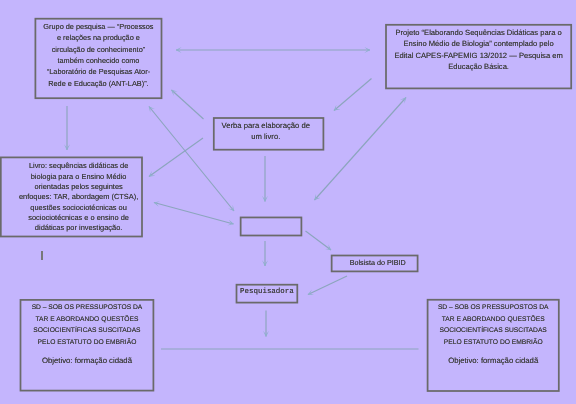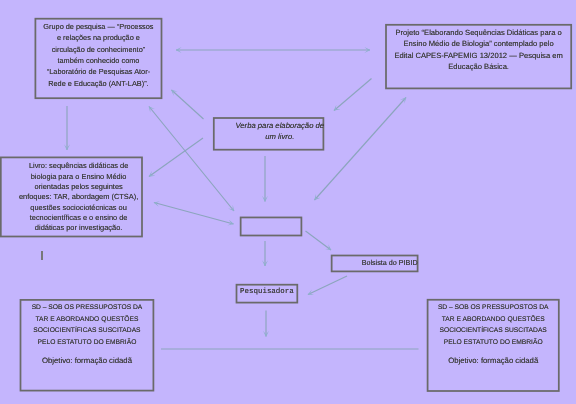--- a/index.html
+++ b/index.html
@@ -14,25 +14,25 @@
   .txt{position:absolute;white-space:pre;color:#3f3f3f;
        font-size:inherit;line-height:1;text-align:center;left:0;right:0;
        filter:grayscale(1);
        text-shadow:0 0 0.35px rgba(63,63,63,0.85);}
 
   svg.arrows{position:absolute;left:0;top:0;width:576px;height:404px;overflow:visible;}
 
   
   #b-grupo      {left:35.4px; top:18.7px;  width:126.1px; height:79.5px; --ty:4.0px;  font-size:7.35px;}
   #b-projeto    {left:386px;  top:24.8px;  width:185.2px; height:63.6px; --ty:4.1px;  font-size:7.6px;}
-  #b-verba      {left:225px;top:118px;   width:109.6px; height:31.7px; --ty:3.6px;  font-size:7.7px;font-style:italic;}
+  #b-verba      {left:211px;top:118px;   width:109.6px; height:31.7px; --ty:3.6px;  font-size:7.7px;}
   #b-livro      {left:8px;  top:157.4px; width:141.2px; height:79.1px; --ty:5.0px;  font-size:7.43px;}
   #b-orientador {left:240.65px;top:217.45px;width:60.75px;height:18.05px;--ty:4.6px;  font-size:8.0px;}
   #b-bolsista   {left:331.65px;top:255.5px;width:85.95px; height:15.9px; --ty:3.4px;  font-size:7.2px;}
-  #b-bolsista .txt{text-align:right;left:6.2px;}
+  #b-bolsista .txt{text-align:center;left:6.2px;}
   #b-sdleft .obj, #b-sdright .obj{font-size:7.75px;}
   #b-pesquisadora{left:236.5px;top:284.7px;width:60.8px;  height:17.9px; --ty:3.9px;  font-size:7.45px;font-family:Liberation Mono, monospace;}
   #b-sdleft     {left:20.5px; top:299.9px; width:132.9px; height:90.7px; --ty:5.4px;  font-size:6.7px;}
   #b-sdright    {left:427.6px;top:299.75px;width:131.2px; height:91.25px;--ty:5.6px;  font-size:6.7px;}
 
   #caret{position:absolute;left:41px;top:250.6px;width:1.7px;height:9.7px;background:#787878;}
 </style>
 </head>
 <body>
 
@@ -96,21 +96,21 @@
     <div class="txt" style="top:calc(var(--ty) + 0px)">Verba para elaboração de</div>
     <div class="txt" style="top:calc(var(--ty) + 11.4px)">um livro.</div>
   </div>
 
   <div class="box" id="b-livro">
     <div class="txt" style="top:calc(var(--ty) + 0px)">Livro: sequências didáticas de</div>
     <div class="txt" style="top:calc(var(--ty) + 10.3px)">biologia para o Ensino Médio</div>
     <div class="txt" style="top:calc(var(--ty) + 20.6px)">orientadas pelos seguintes</div>
     <div class="txt" style="top:calc(var(--ty) + 30.9px)">enfoques: TAR, abordagem (CTSA),</div>
     <div class="txt" style="top:calc(var(--ty) + 41.2px)">questões sociociotécnicas ou</div>
-    <div class="txt" style="top:calc(var(--ty) + 51.5px)">tecnocientíficas e o ensino de</div>
+    <div class="txt" style="top:calc(var(--ty) + 51.5px)">sociociotécnicas e o ensino de</div>
     <div class="txt" style="top:calc(var(--ty) + 61.8px)">didáticas por investigação.</div>
   </div>
 
 
   <div class="box" id="b-bolsista">
     <div class="txt" style="top:calc(var(--ty) + 0px)">Bolsista do PIBID</div>
   </div>
 
   <div class="box" id="b-pesquisadora">
     <div class="txt" style="top:calc(var(--ty) + 0px)">Pesquisadora</div>

